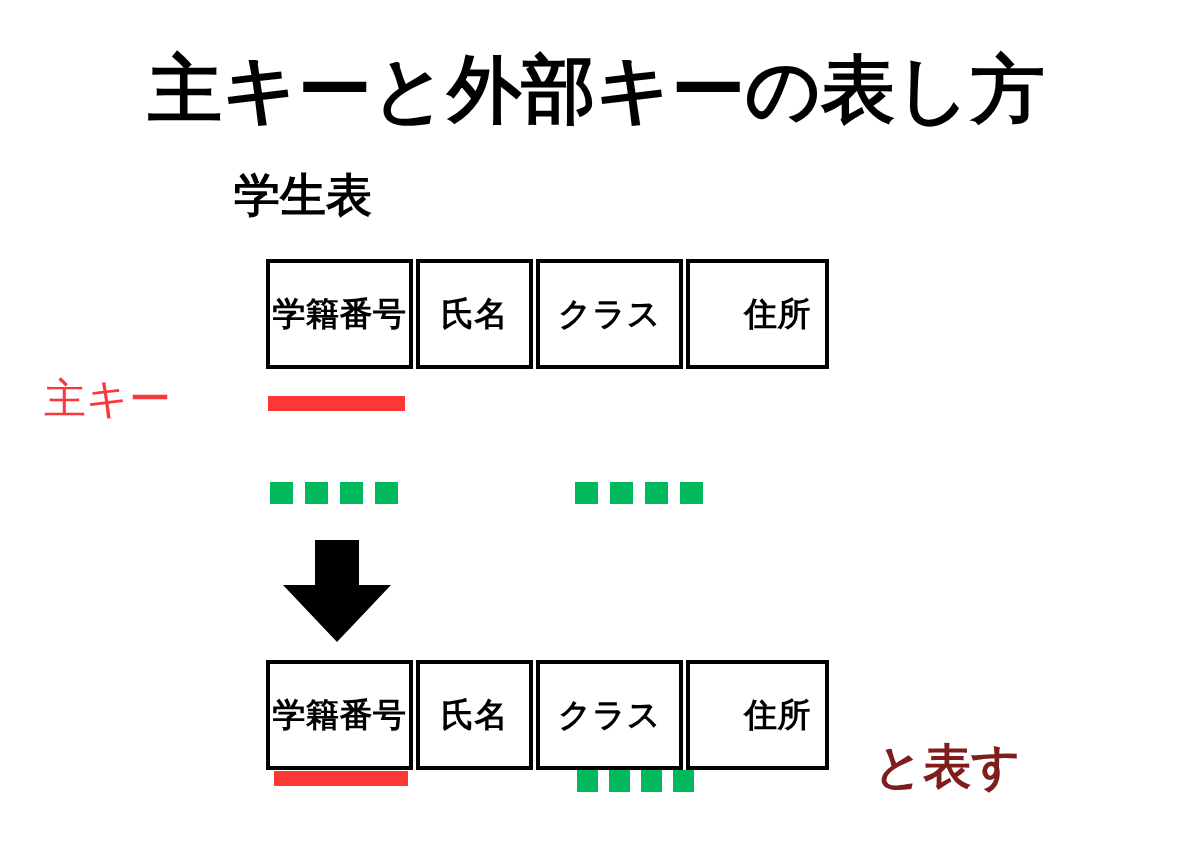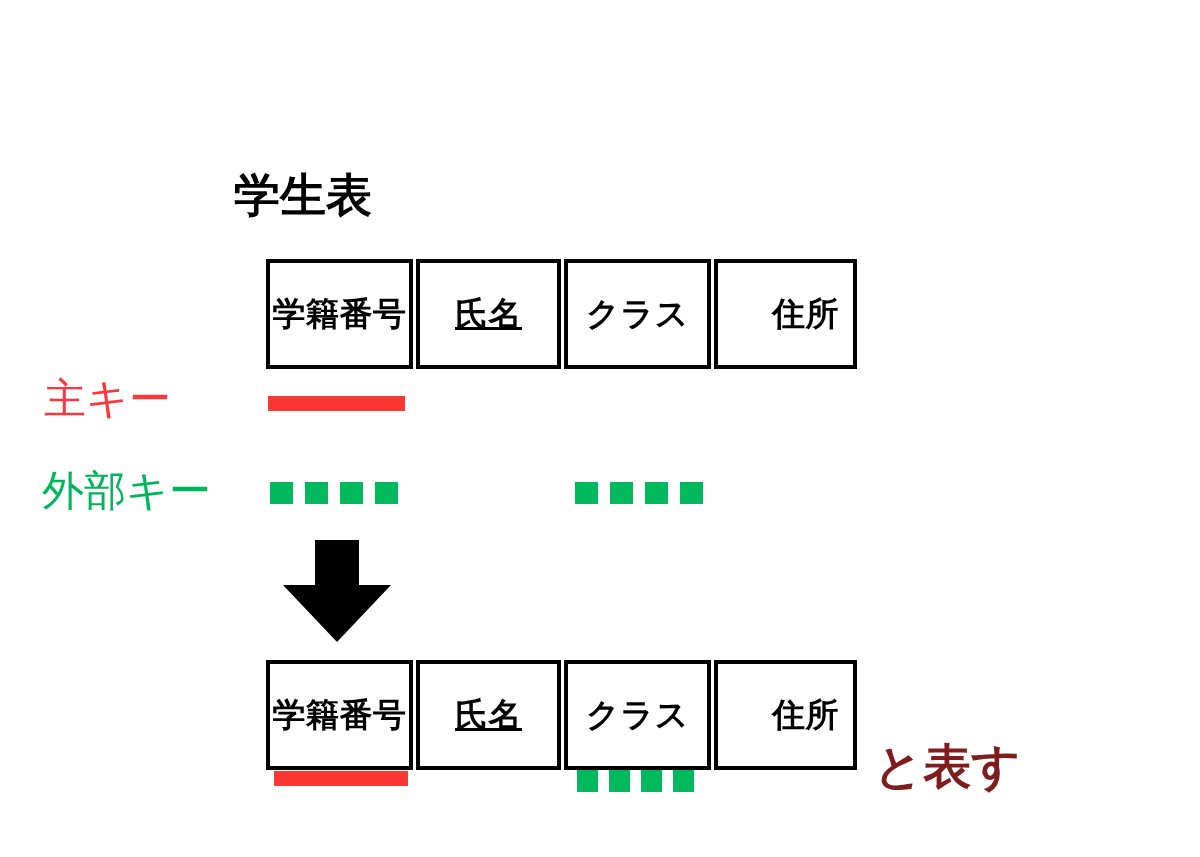--- a/index.html
+++ b/index.html
@@ -68,21 +68,21 @@
     justify-content: center;
     font-size: 33px;
     font-weight: 700;
     color: #000000;
     white-space: nowrap;
     letter-spacing: 0.5px;
   }
   .cell:last-child { margin-right: 0; }
 
   .cell.w-id    { width: 147px; }
-  .cell.w-name  { width: 145px; text-decoration: underline; }
+  .cell.w-name  { width: 117px; }
   .cell.w-class { width: 147px; font-family: Liberation Serif, serif; }
   .cell.w-addr  { width: 143px; padding-left: 40px; }
 
   
   .legend-label {
     position: absolute;
     font-size: 42px;
     font-weight: 400;
     line-height: 1;
     white-space: nowrap;
@@ -147,34 +147,34 @@
     line-height: 1;
     white-space: nowrap;
     color: #7f1d1d;
   }
 </style>
 </head>
 <body>
 
 <div id="slide">
 
+  <div class="title">主キーと外部キーの表し方</div>
 
   <div class="table-caption">学生表</div>
 
   <div class="table top">
     <div class="cell w-id">学籍番号</div>
     <div class="cell w-name">氏名</div>
     <div class="cell w-class">クラス</div>
     <div class="cell w-addr">住所</div>
   </div>
 
   <div class="legend-label primary">主キー</div>
   <div class="solid-bar legend-sample"></div>
 
-  <div class="legend-label foreign">外部キー</div>
   <div class="dash-row legend-sample">
     <span class="dash"></span>
     <span class="dash"></span>
     <span class="dash"></span>
     <span class="dash"></span>
   </div>
 
   <div class="dash-row legend-sample2">
     <span class="dash"></span>
     <span class="dash"></span>

